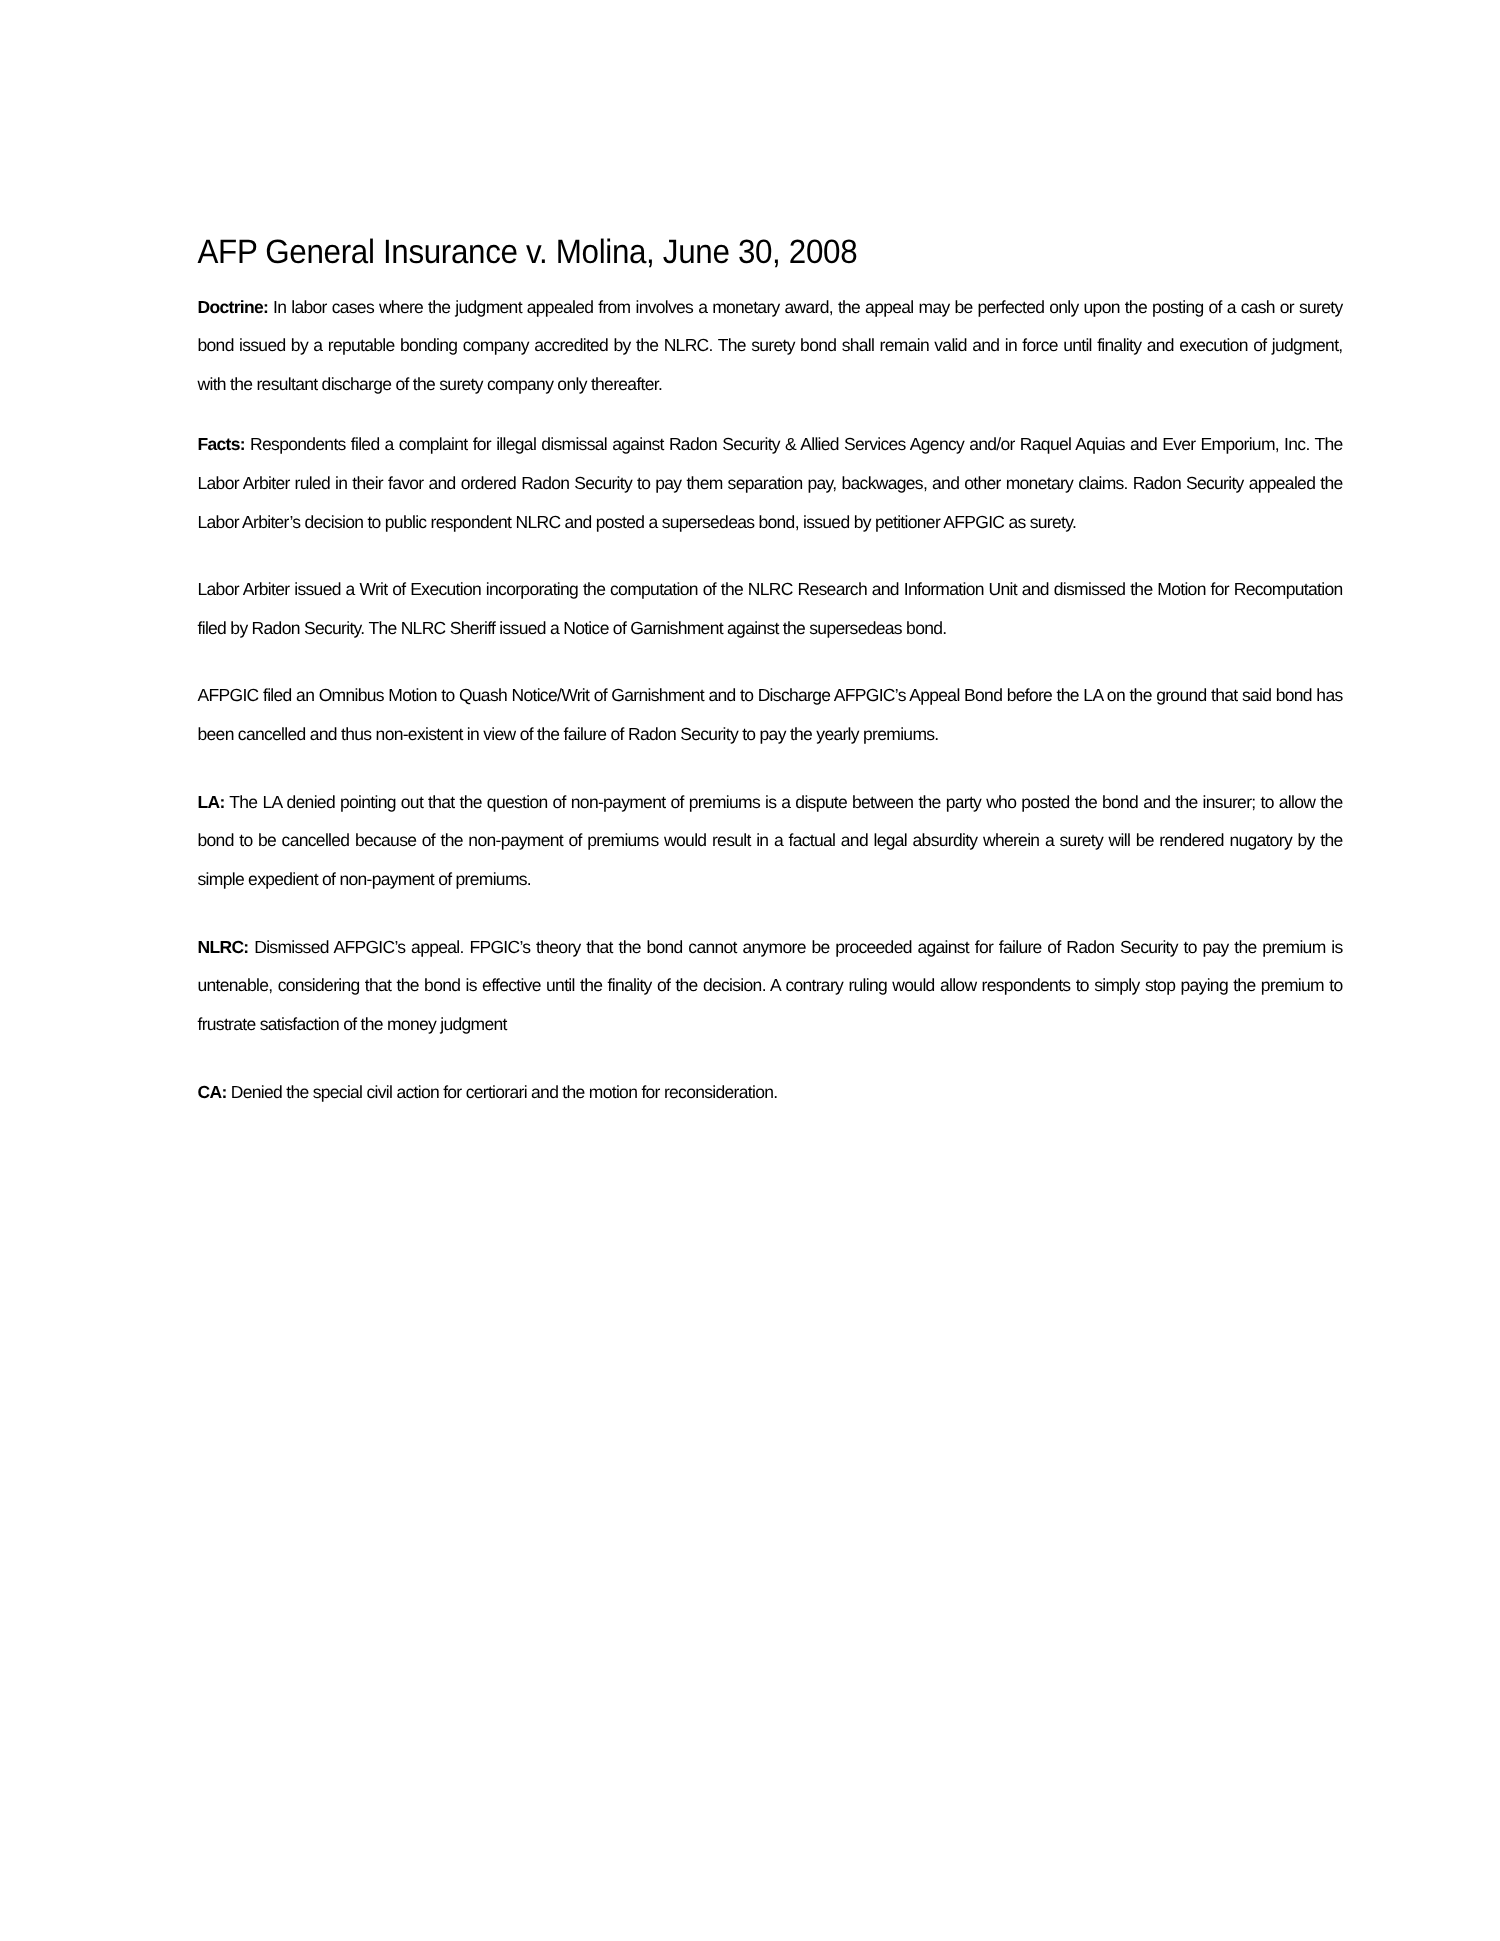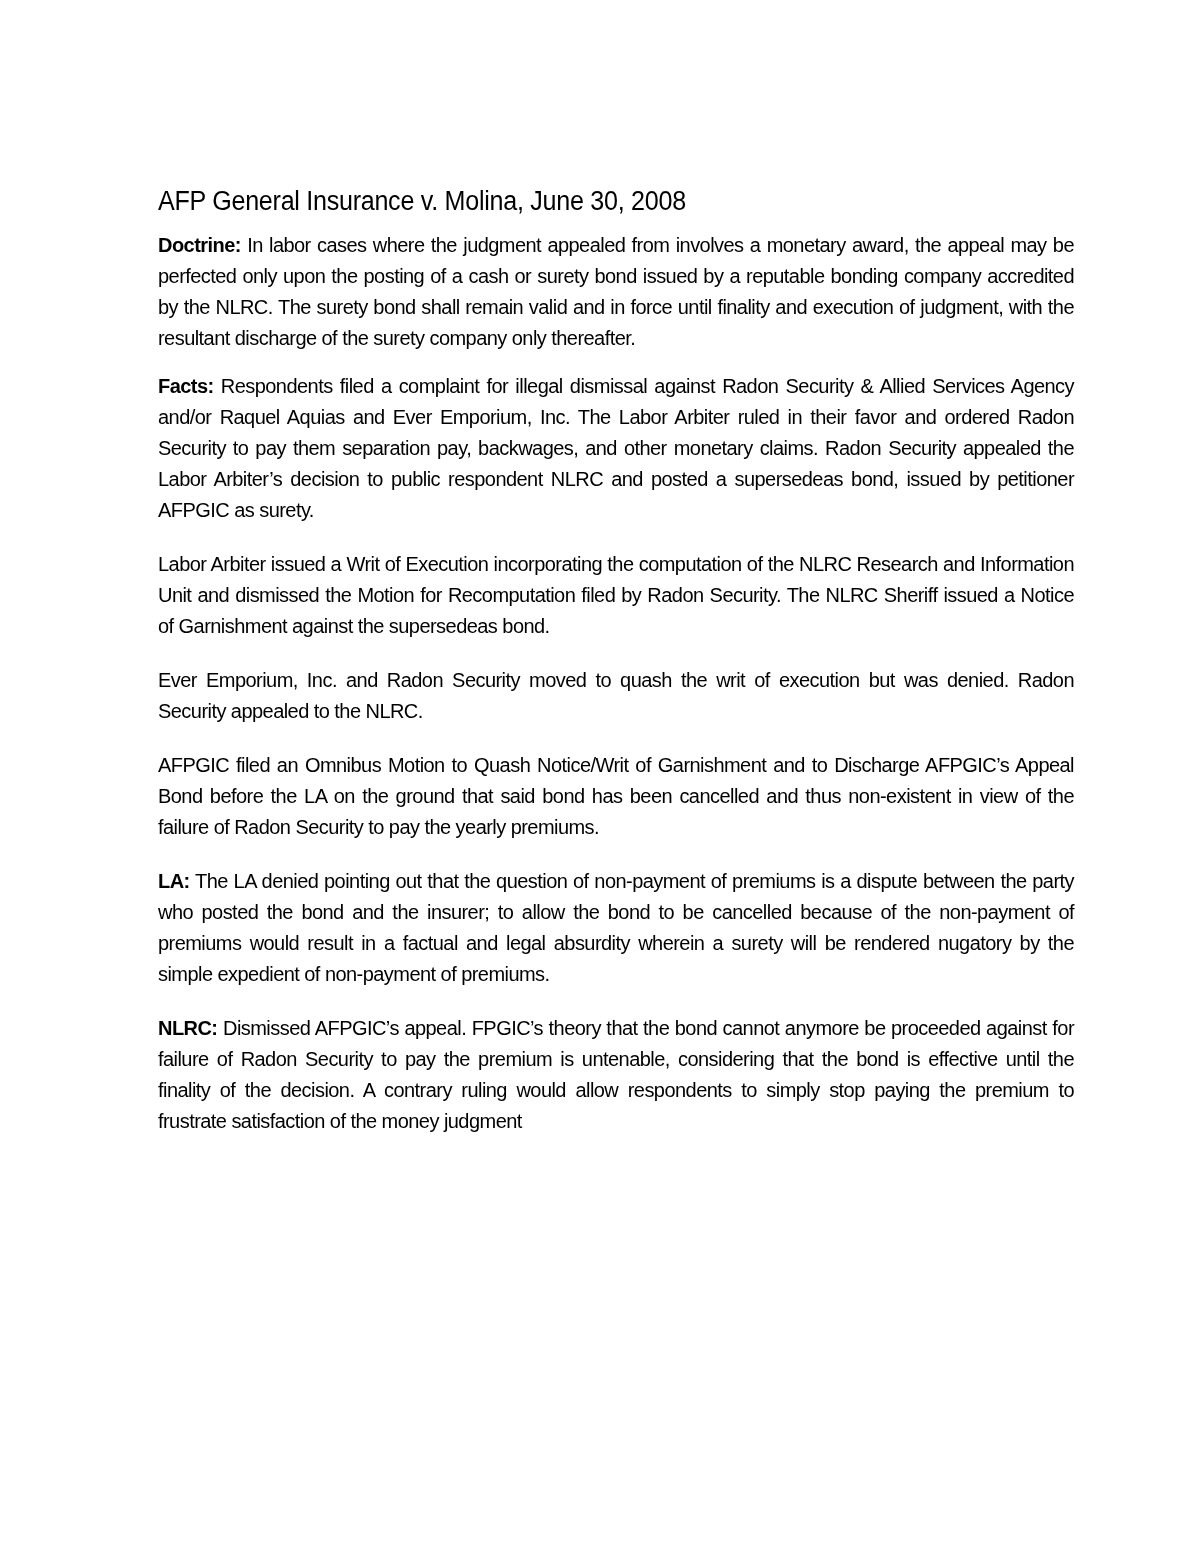--- a/index.html
+++ b/index.html
@@ -22,21 +22,21 @@
       font-size: 27px;
       font-weight: normal;
       letter-spacing: -0.3px;
       line-height: 38px;
       transform: scaleX(0.93);
       transform-origin: left center;
       white-space: nowrap;
     }
     p.para {
       margin: 0 0 17px 0;
-      font-size: 20px;
+      font-size: 14px;
       line-height: 31px;
       text-align: justify;
       letter-spacing: -0.55px;
       word-spacing: 0px;
     }
     p.para.gap { margin-bottom: 23px; }
     .label { font-weight: bold; }
   </style>
 </head>
 <body>
@@ -44,22 +44,22 @@
 <div class="page">
   <h1 class="title">AFP General Insurance v. Molina, June 30, 2008</h1>
 
   <p class="para"><span class="label">Doctrine:</span><span> In labor cases where the judgment appealed from involves a monetary award, the appeal may be perfected only upon the posting of a cash or surety bond issued by a reputable bonding company accredited by the NLRC. The surety bond shall remain valid and in force until finality and execution of judgment, with the resultant discharge of the surety company only thereafter.</span></p>
 
   <p class="para gap"><span class="label">Facts:</span><span> Respondents filed a complaint for illegal dismissal against Radon Security &amp; Allied Services Agency and/or Raquel Aquias and Ever Emporium, Inc. The Labor Arbiter ruled in their favor and ordered Radon Security to pay them separation pay, backwages, and other monetary claims. Radon Security appealed the Labor Arbiter’s decision to public respondent NLRC and posted a supersedeas bond, issued by petitioner AFPGIC as surety.</span></p>
 
 
   <p class="para gap"><span>Labor Arbiter issued a Writ of Execution incorporating the computation of the NLRC Research and Information Unit and dismissed the Motion for Recomputation filed by Radon Security. The NLRC Sheriff issued a Notice of Garnishment against the supersedeas bond.</span></p>
 
-  <p class="para gap"><span>Ever Emporium, Inc. and Radon Security moved to quash the writ of execution but was denied. Radon Security appealed to the NLRC.</span></p>
 
   <p class="para gap"><span>AFPGIC filed an Omnibus Motion to Quash Notice/Writ of Garnishment and to Discharge AFPGIC’s Appeal Bond before the LA on the ground that said bond has been cancelled and thus non-existent in view of the failure of Radon Security to pay the yearly premiums.</span></p>
 
   <p class="para gap"><span class="label">LA:</span><span> The LA denied pointing out that the question of non-payment of premiums is a dispute between the party who posted the bond and the insurer; to allow the bond to be cancelled because of the non-payment of premiums would result in a factual and legal absurdity wherein a surety will be rendered nugatory by the simple expedient of non-payment of premiums.</span></p>
 
   <p class="para gap"><span class="label">NLRC:</span><span> Dismissed AFPGIC’s appeal. FPGIC’s theory that the bond cannot anymore be proceeded against for failure of Radon Security to pay the premium is untenable, considering that the bond is effective until the finality of the decision. A contrary ruling would allow respondents to simply stop paying the premium to frustrate satisfaction of the money judgment</span></p>
 
 
+  <p class="para"><span class="label">CA:</span><span> Denied the special civil action for certiorari and the motion for reconsideration.</span></p>
 </div>
 
 </body></html>

